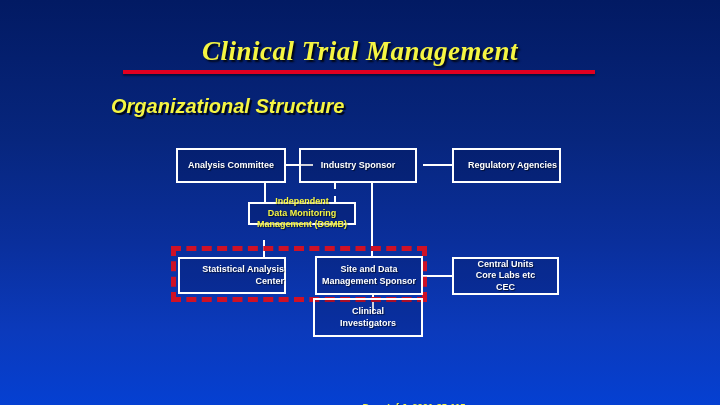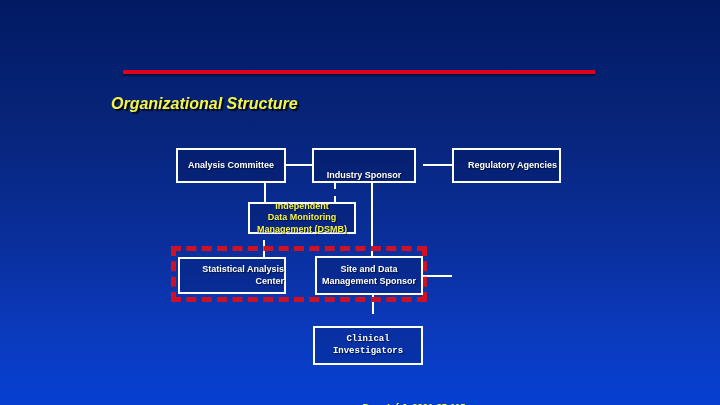--- a/index.html
+++ b/index.html
@@ -13,21 +13,21 @@
     font-family:"Liberation Serif", serif; font-style:italic; font-weight:bold;
     font-size:27px; color:#f5f542; text-shadow:2px 2px 2px rgba(0,0,0,0.85);
     z-index:4; letter-spacing:0.5px;
   }
   .title-rule {
     position:absolute; top:70px; left:123px; width:472px; height:4px;
     background:#e00020; box-shadow:0 2px 2px rgba(0,0,0,0.45); z-index:4;
   }
   .subtitle {
     position:absolute; top:95px; left:111px;
-    font-size:16px; font-style:italic; font-weight:bold; color:#f5f542;
+    font-size:20px; font-style:italic; font-weight:bold; color:#f5f542;
     text-shadow:2px 2px 1px rgba(0,0,0,0.8); z-index:4;
   }
   .node {
     position:absolute; box-sizing:border-box;
     border:2px solid #ffffff; background:rgba(0,6,46,0.18);
     color:#ffffff; font-size:9px; line-height:11.5px; font-weight:bold;
     display:flex; flex-direction:column; align-items:center; justify-content:center;
     text-align:center; text-shadow:1px 1px 1px rgba(0,0,0,0.6); z-index:3;
   }
   .node.yellow { color:#f5f542; }
@@ -38,43 +38,44 @@
     position:absolute; box-sizing:border-box;
     border:5px dashed #cf1126; background:transparent; z-index:2;
   }
   .citation {
     position:absolute; left:352px; top:361px;
     font-size:9.5px; font-weight:bold; color:#f5f542; line-height:13px;
     text-shadow:1px 1px 1px rgba(0,0,0,0.55); white-space:pre; z-index:4;
   }
   
   #n-steering    { left:176px; top:148px; width:110px; height:35px; }
-  #n-industry    { left:312px; top:148px; width:104px; height:35px;justify-content:flex-end; }
+  #n-industry    { left:299px; top:148px; width:118px; height:35px; }
   #n-regulatory  { left:452px; top:148px; width:109px; height:35px;padding-left:12px; }
-  #n-idmc        { left:248px; top:202px; width:108px; height:32px; }
+  #n-idmc        { left:248px; top:202px; width:108px; height:23px; }
   #n-statistical { left:178px; top:257px; width:108px; height:37px;align-items:flex-end; }
   #n-site        { left:315px; top:256px; width:108px; height:39px;text-align:right; }
   #n-central     { left:452px; top:257px; width:107px; height:38px; }
-  #n-clinical    { left:313px; top:326px; width:110px; height:39px;font-family:Liberation Mono, monospace; }
+  #n-clinical    { left:313px; top:298px; width:110px; height:39px; }
   
   #e-steering-industry   { left:286px; top:164px; width:27px; height:2px; }
   #e-industry-regulatory { left:423px; top:164px; width:29px; height:2px; }
   #e-steering-idmc       { left:264px; top:183px; width:2px;  height:19px; }
   #e-industry-idmc       { left:334px; top:183px; height:19px; }
   #e-industry-site       { left:371px; top:183px; width:2px;  height:73px; }
   #e-idmc-statistical    { left:263px; top:240px; width:2px;  height:17px; }
   #e-site-central        { left:423px; top:275px; width:29px; height:2px; }
   #e-site-clinical       { left:372px; top:295px; width:2px;  height:19px; }
   #highlight             { left:171px; top:246px; width:256px; height:56px; }
 </style>
 </head>
 <body>
 
 <div class="slide">
 
+  <div class="title">Clinical Trial Management</div>
   <div class="title-rule"></div>
   <div class="subtitle">Organizational Structure</div>
 
   <div class="cline" id="e-steering-industry"></div>
   <div class="cline" id="e-industry-regulatory"></div>
   <div class="cline" id="e-steering-idmc"></div>
   <div class="cline-dashed" id="e-industry-idmc"></div>
   <div class="cline" id="e-industry-site"></div>
   <div class="cline" id="e-idmc-statistical"></div>
   <div class="cline" id="e-site-central"></div>
@@ -97,20 +98,25 @@
     <span>Management (DSMB)</span>
   </div>
   <div class="node" id="n-statistical">
     <span>Statistical Analysis</span>
     <span>Center</span>
   </div>
   <div class="node" id="n-site">
     <span>Site and Data</span>
     <span>Management Sponsor</span>
   </div>
+  <div class="node" id="n-central">
+    <span>Central Units</span>
+    <span>Core Labs etc</span>
+    <span>CEC</span>
+  </div>
   <div class="node" id="n-clinical">
     <span>Clinical</span>
     <span>Investigators</span>
   </div>
 
   <div class="citation">
     <br>
     <span>Drug Inf J. 2001;35:115</span>
   </div>
 

